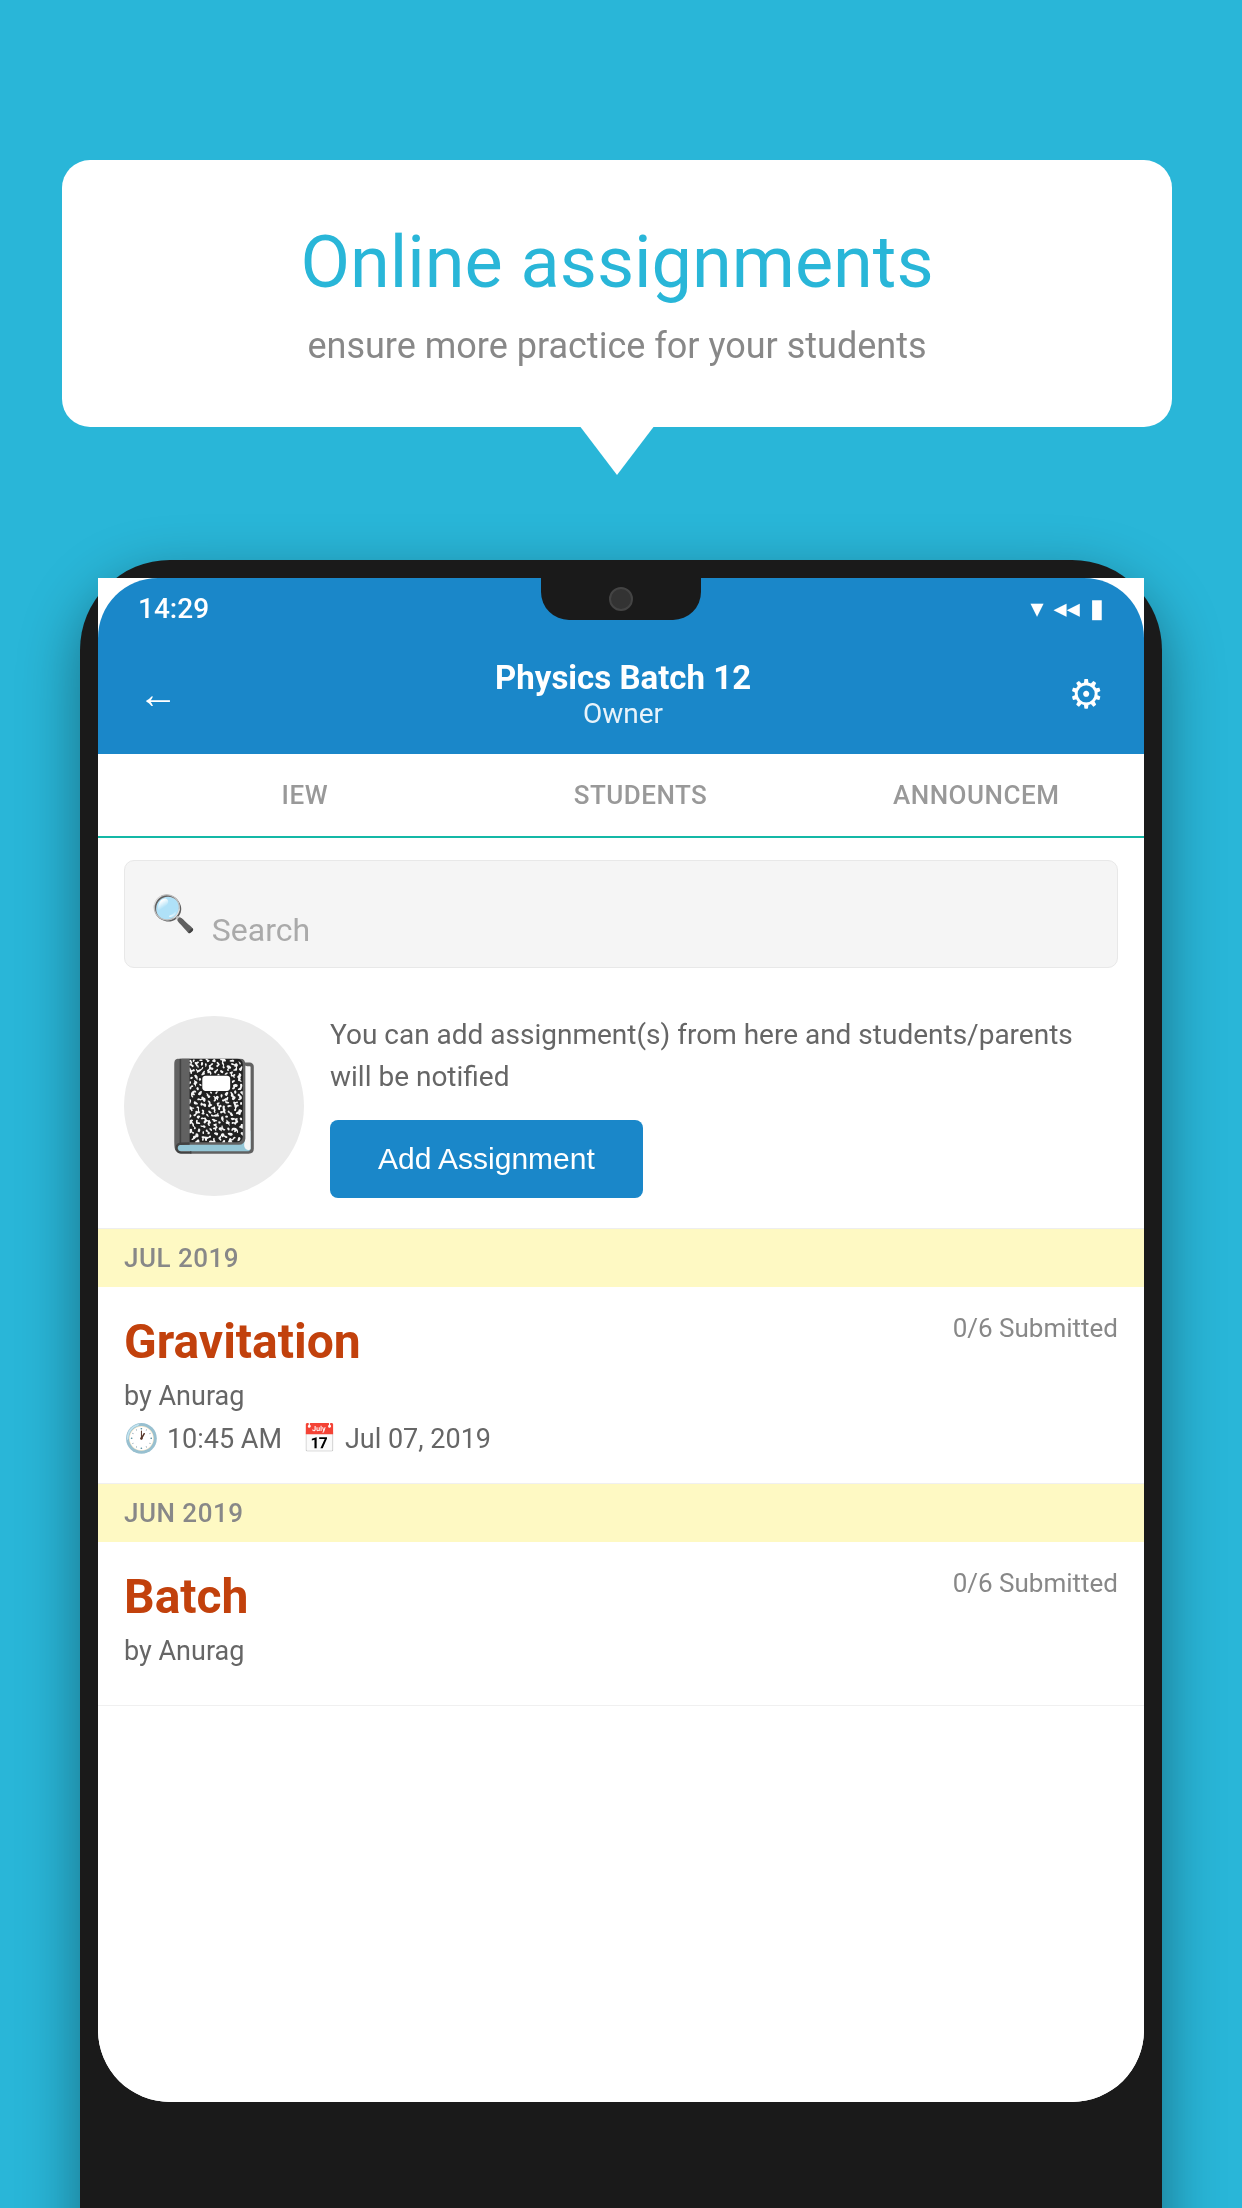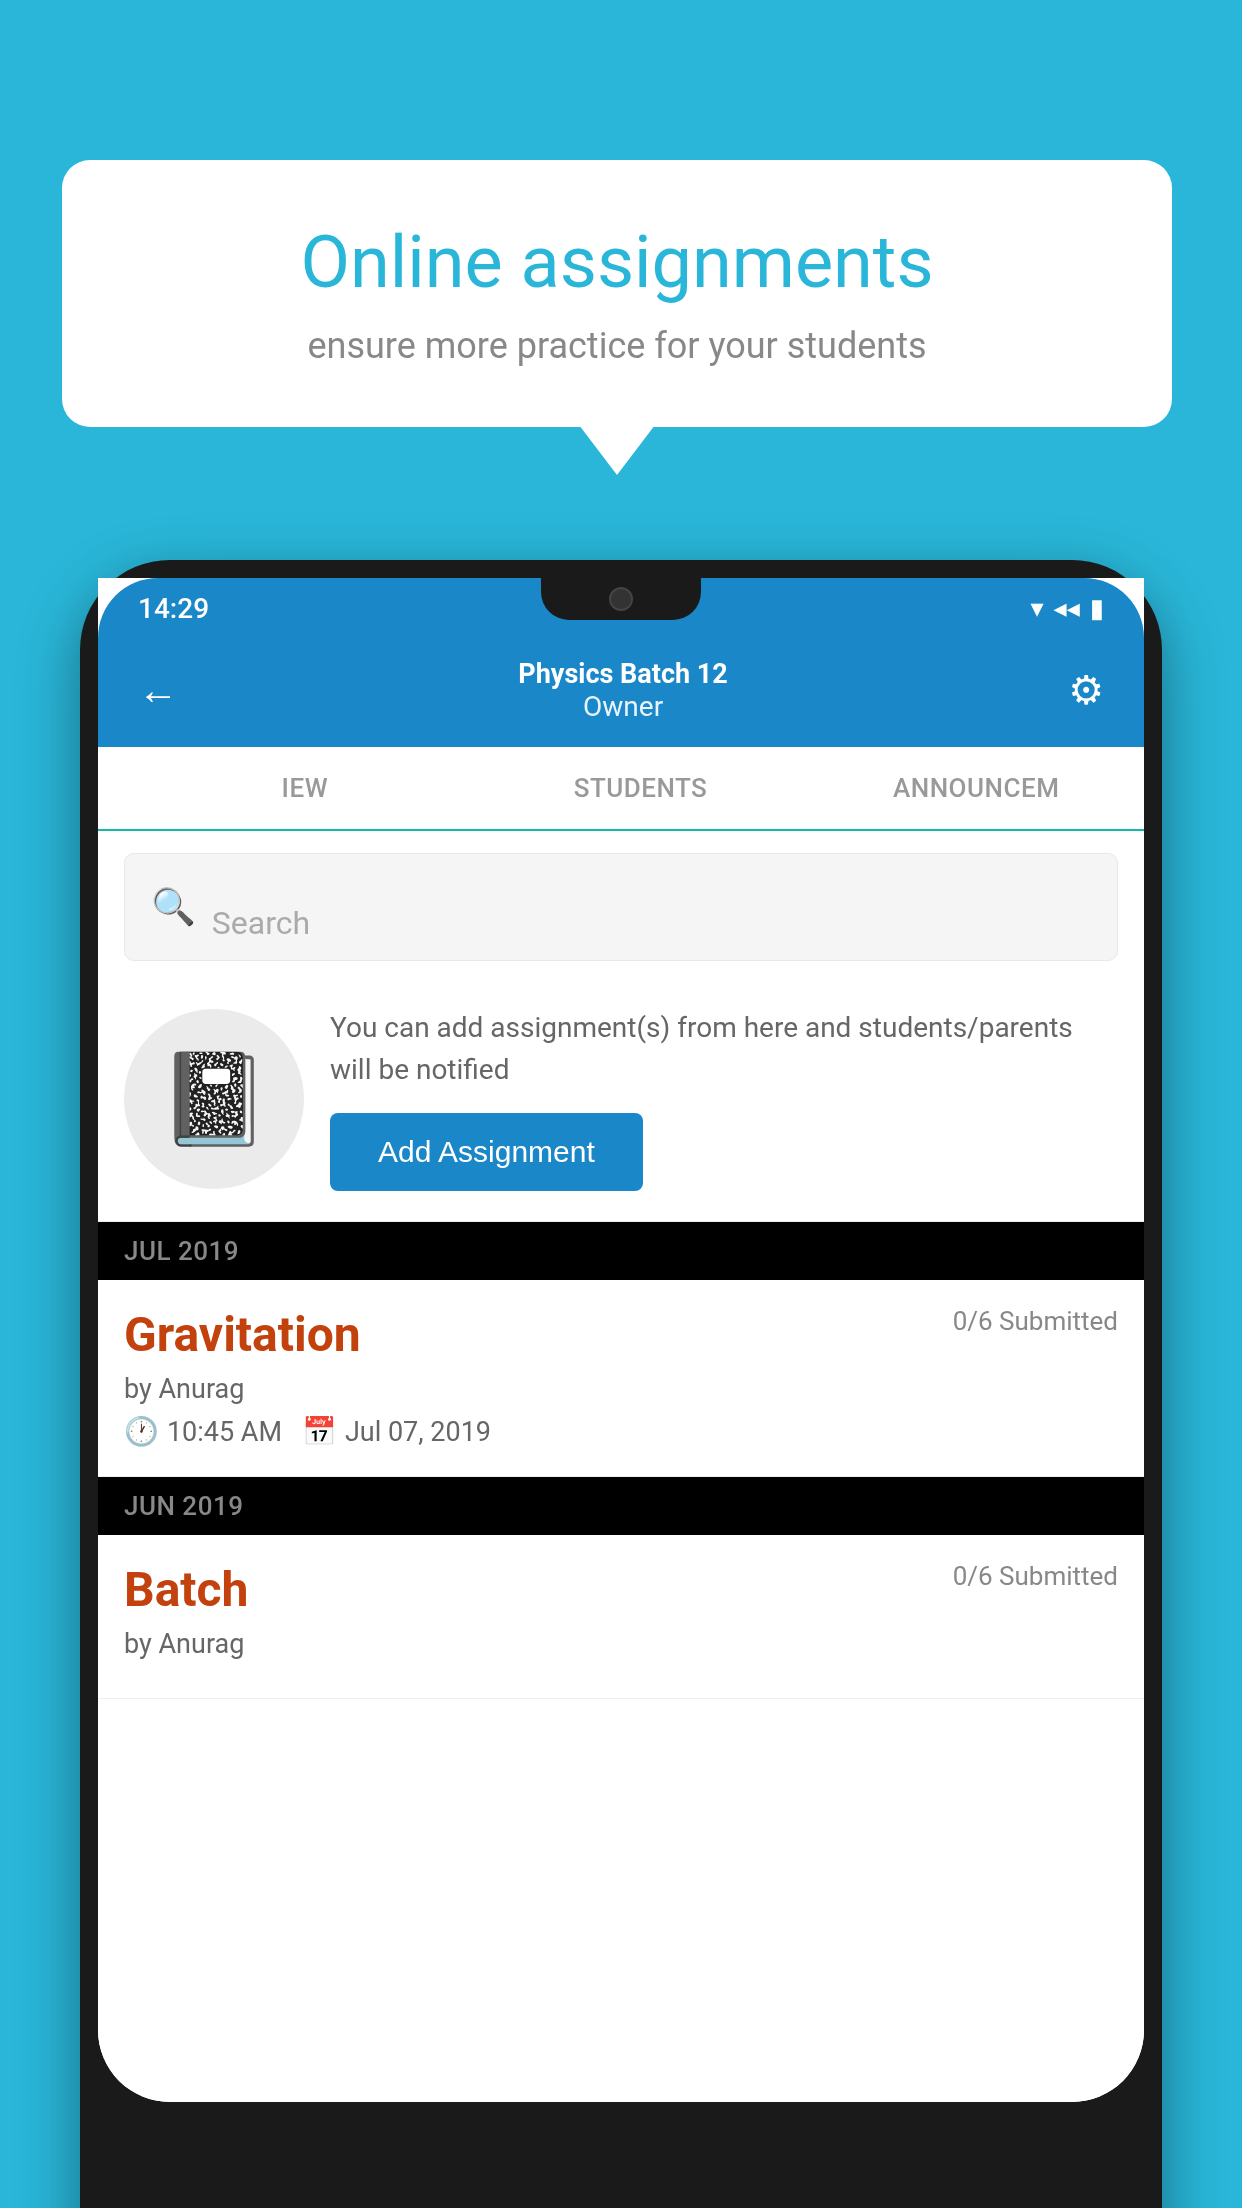--- a/index.html
+++ b/index.html
@@ -141,21 +141,21 @@
       font-size: 40px;
       cursor: pointer;
     }
 
     .header-center {
       text-align: center;
     }
 
     .header-title {
       color: white;
-      font-size: 27px;
+      font-size: 33px;
       font-weight: 700;
     }
 
     .header-subtitle {
       color: rgba(255,255,255,0.9);
       font-size: 28px;
       font-weight: 400;
     }
 
     .header-settings {
@@ -279,21 +279,21 @@
       border: none;
       border-radius: 8px;
       padding: 22px 48px;
       font-size: 30px;
       font-weight: 500;
       cursor: pointer;
     }
 
     
     .month-divider {
-      background: #000000;
+      background: #fef9c3;
       padding: 14px 26px;
       font-size: 26px;
       color: #888;
       font-weight: 500;
       letter-spacing: 0.5px;
     }
 
     
     .assignment-item {
       padding: 26px 26px 28px;

